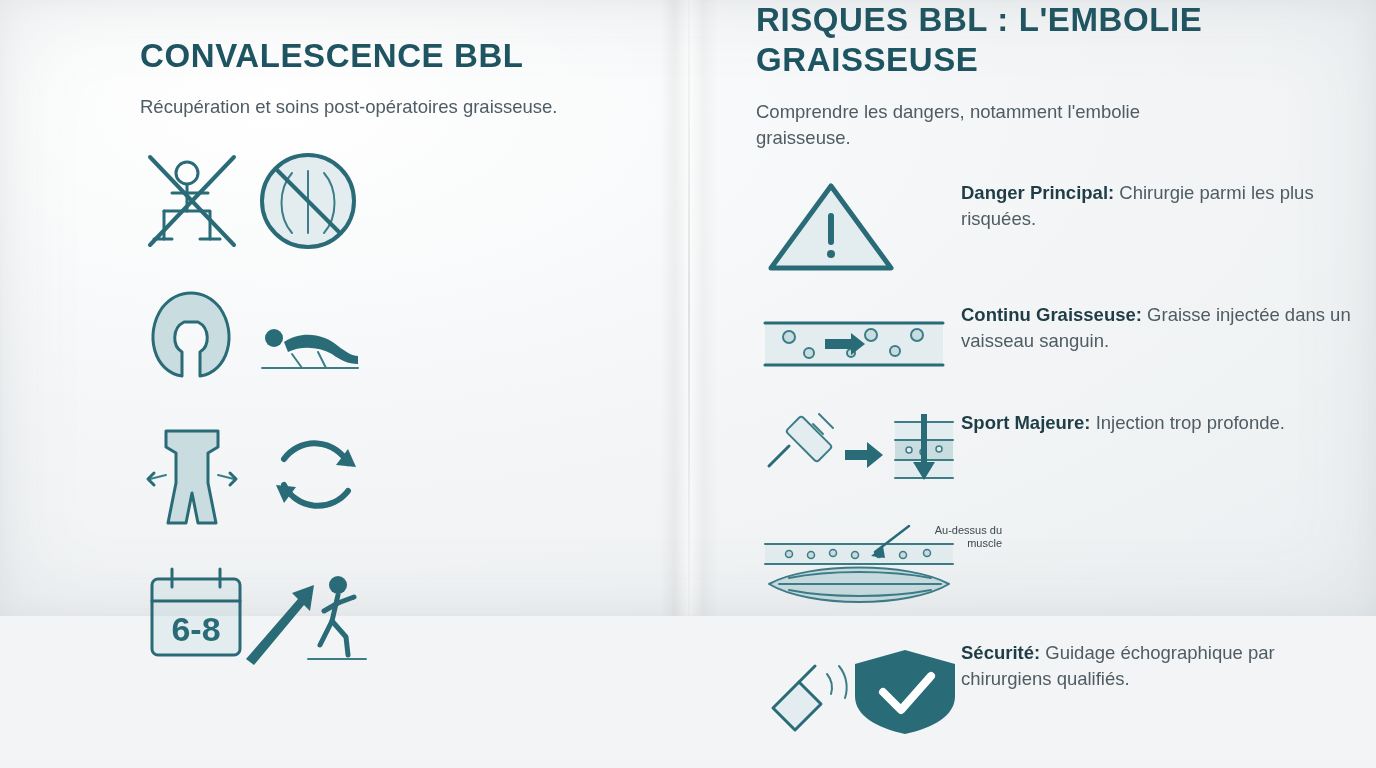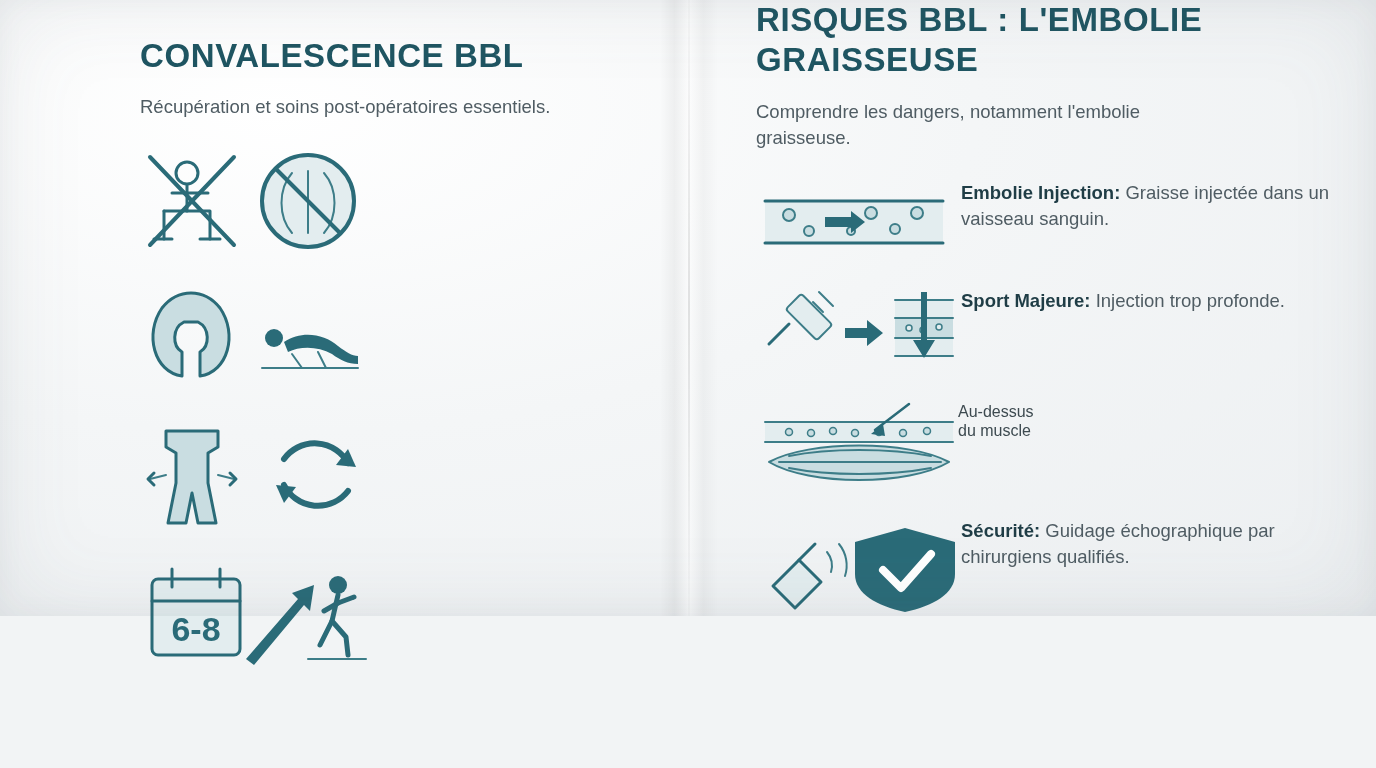--- a/index.html
+++ b/index.html
@@ -105,44 +105,43 @@
     line-height: 1.4;
   }
   .col-right .text-cell { padding-top: 2px; }
   .text-cell b {
     color: #1f3d46;
     font-weight: bold;
   }
   .callout {
     position: absolute;
     color: #3d4a50;
-    font-size: 16px;
+    font-size: 11px;
     line-height: 1.2;
-    text-align: left;
-    margin-left: 48px;
+    text-align: right;
   }
   svg { display: block; }
   .st { fill: none; stroke: #2a6b78; stroke-width: 3; stroke-linecap: round; stroke-linejoin: round; }
   .st-thin { fill: none; stroke: #3d7d88; stroke-width: 2; stroke-linecap: round; stroke-linejoin: round; }
   .fl { fill: #2a6b78; }
   .fl-light { fill: #c9dde1; }
   .fl-pale { fill: #e3edef; }
 </style>
 </head>
 <body>
 
 <div class="poster">
 
   <div class="fold-glow"></div>
   <div class="fold"></div>
 
   <div class="col col-left">
 
     <h1 class="title">CONVALESCENCE BBL</h1>
-    <p class="subtitle">Récupération et soins post-opératoires essentiels.</p>
+    <p class="subtitle">Récupération et soins post-opératoires graisseuse.</p>
 
     <div class="items">
 
       <div class="item">
         <div class="icon-cell">
           <svg width="226" height="106" viewBox="0 0 226 106">
 
             <circle cx="45" cy="24" r="11" class="st"></circle>
             <path class="st" d="M45 36 L45 62 L22 62"></path>
             <path class="st" d="M45 62 L68 62 L68 90"></path>
@@ -233,38 +232,52 @@
     </div>
   </div>
 
   <div class="col col-right">
 
     <h1 class="title">RISQUES BBL : L'EMBOLIE GRAISSEUSE</h1>
     <p class="subtitle">Comprendre les dangers, notamment l'embolie graisseuse.</p>
 
     <div class="items">
 
+      <div class="item" style="min-height:104px">
+        <div class="icon-cell" style="height:100px">
+          <svg width="200" height="96" viewBox="0 0 200 96">
+            <path class="fl-pale" d="M72 6 L132 88 L12 88 Z"></path>
+            <path class="st" style="stroke-width:5" d="M72 6 L132 88 L12 88 Z"></path>
+            <path class="st" style="stroke-width:6" d="M72 36 L72 62"></path>
+            <circle cx="72" cy="74" r="4" class="fl"></circle>
+          </svg>
+        </div>
+        <div class="text-cell">
+          <b>Danger Principal:</b>
+          <span>Chirurgie parmi les plus risquées.</span>
+        </div>
+      </div>
 
       <div class="item">
         <div class="icon-cell">
           <svg width="200" height="80" viewBox="0 0 200 80">
             <rect x="6" y="20" width="178" height="42" class="fl-pale"></rect>
             <path class="st" d="M6 20 L184 20"></path>
             <path class="st" d="M6 62 L184 62"></path>
             <circle cx="30" cy="34" r="6" class="fl-light" stroke="#3d7d88" stroke-width="2"></circle>
             <circle cx="50" cy="50" r="5" class="fl-light" stroke="#3d7d88" stroke-width="2"></circle>
             <circle cx="112" cy="32" r="6" class="fl-light" stroke="#3d7d88" stroke-width="2"></circle>
             <circle cx="136" cy="48" r="5" class="fl-light" stroke="#3d7d88" stroke-width="2"></circle>
             <circle cx="158" cy="32" r="6" class="fl-light" stroke="#3d7d88" stroke-width="2"></circle>
             <circle cx="92" cy="50" r="4" class="fl-light" stroke="#3d7d88" stroke-width="2"></circle>
             <path class="fl" d="M66 36 L92 36 L92 30 L106 41 L92 52 L92 46 L66 46 Z"></path>
           </svg>
         </div>
         <div class="text-cell">
-          <b>Embolie Injection:</b>
+          <b>Continu Graisseuse:</b>
           <span>Graisse injectée dans un vaisseau sanguin.</span>
         </div>
       </div>
 
       <div class="item">
         <div class="icon-cell">
           <svg width="200" height="86" viewBox="0 0 200 86">
 
             <path class="st" d="M10 58 L30 38"></path>
             <rect x="28" y="20" width="44" height="22" rx="3" transform="rotate(45 50 31)" class="fl-pale"></rect>

